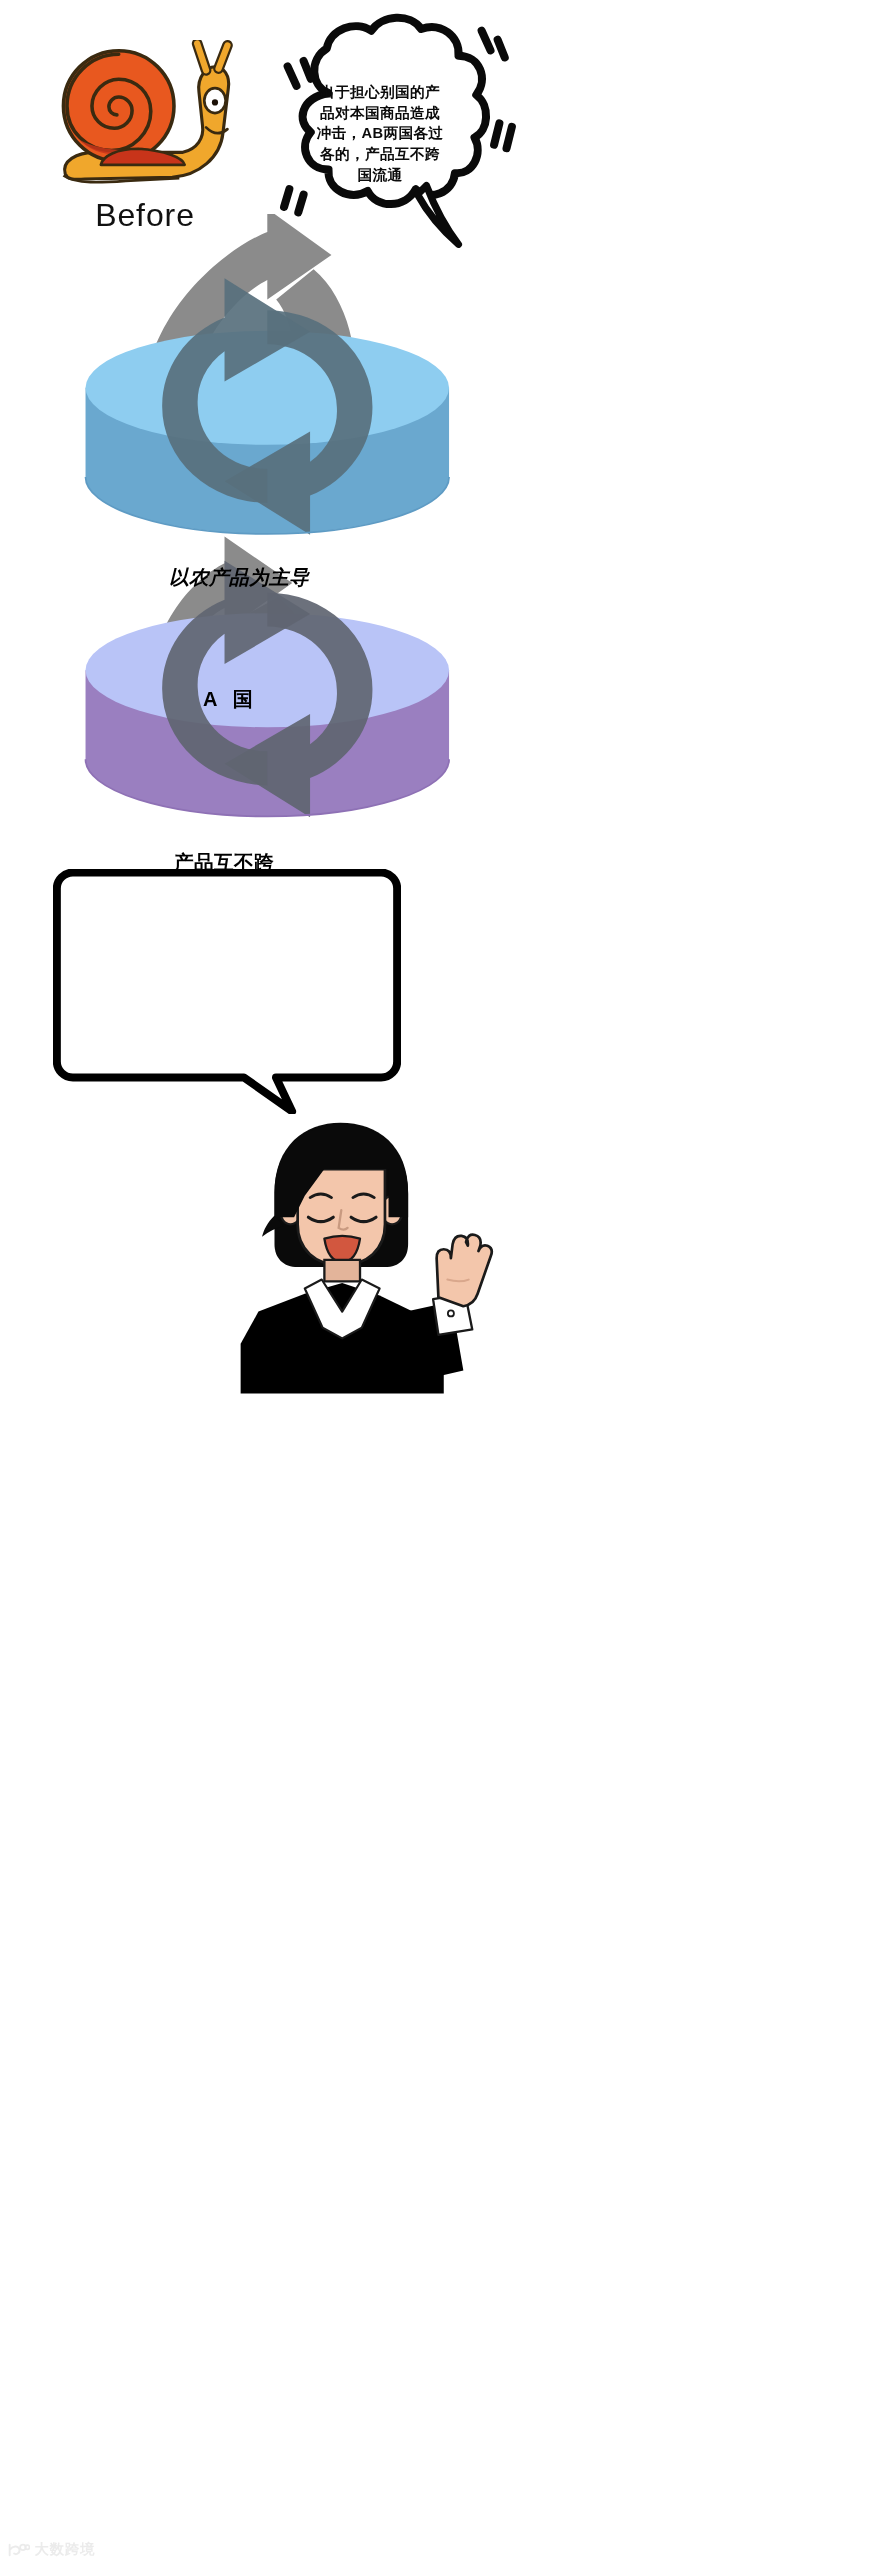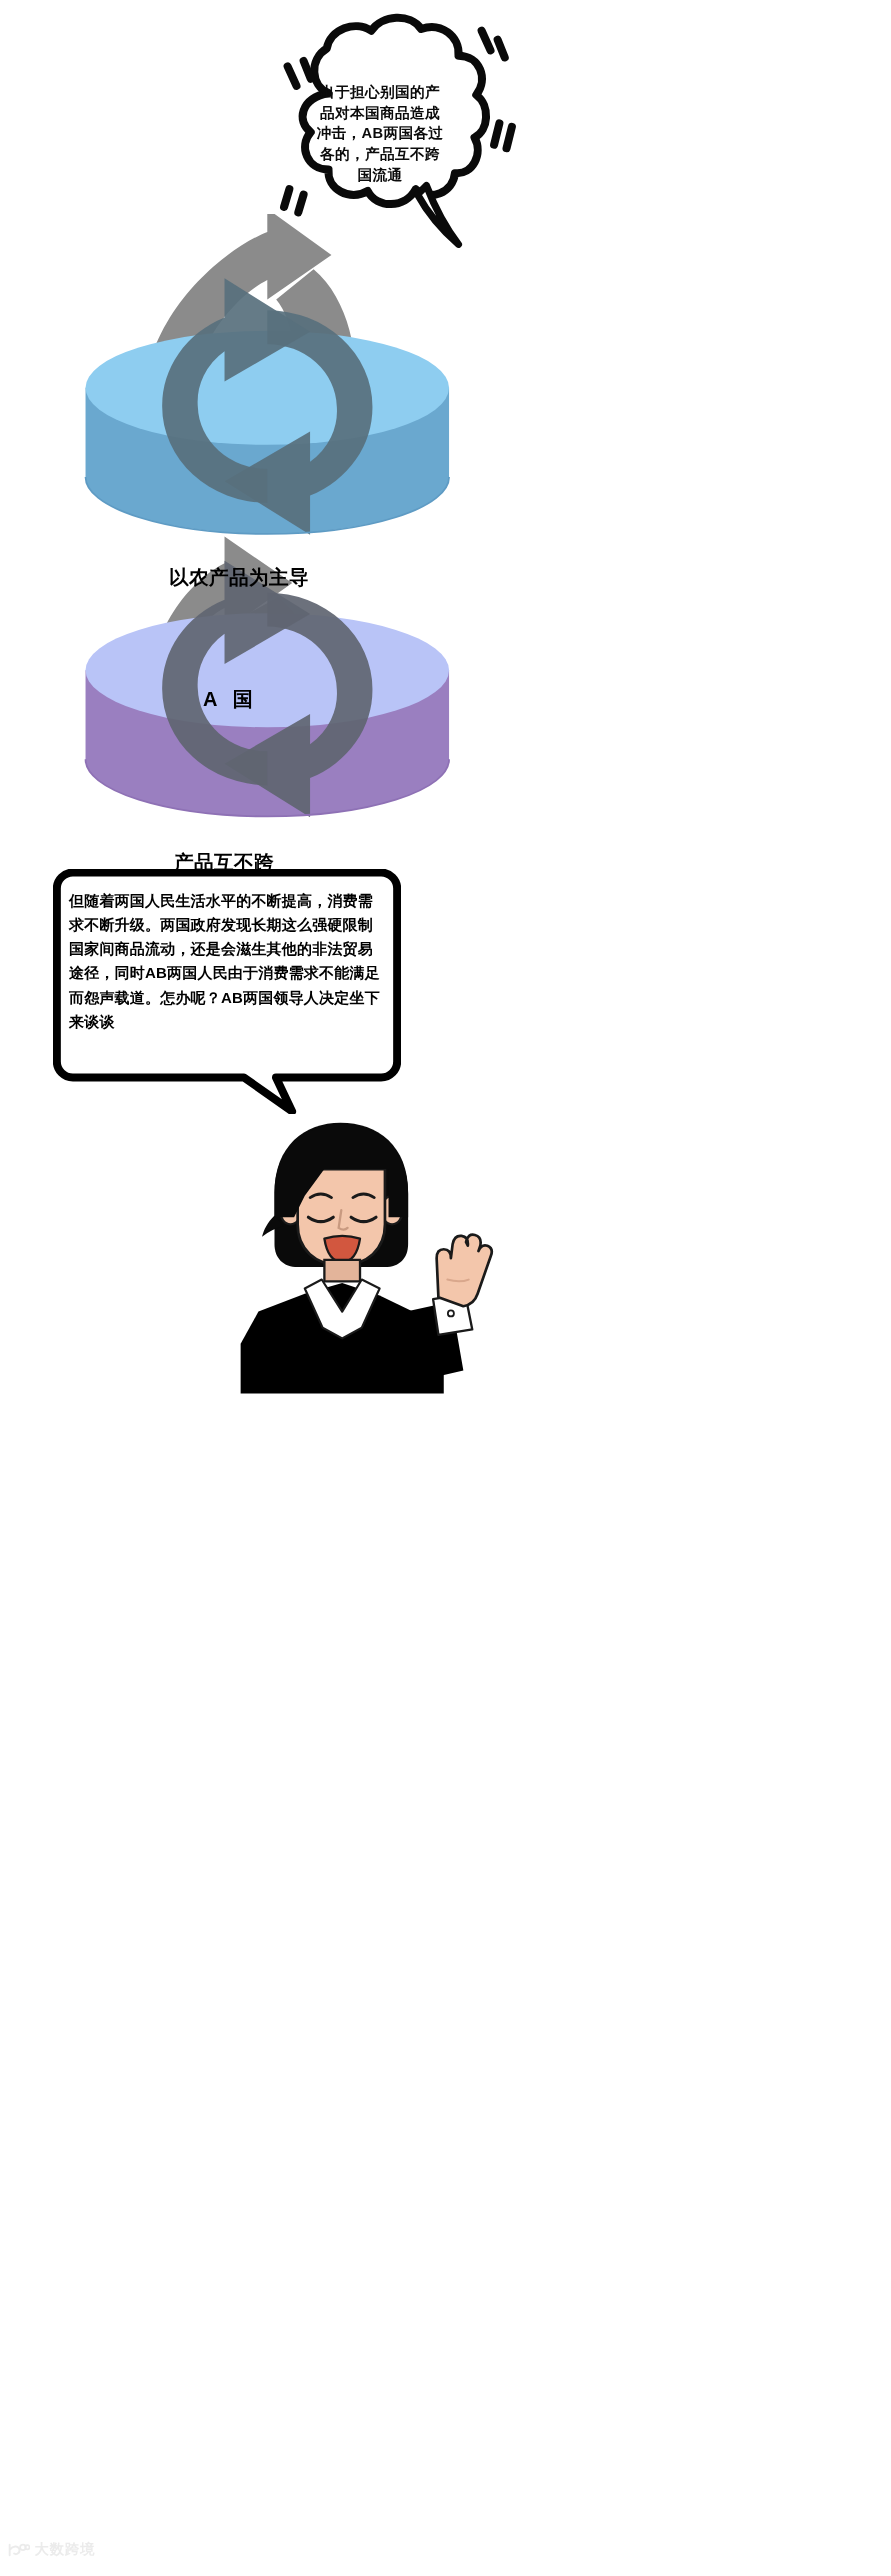--- a/index.html
+++ b/index.html
@@ -31,21 +31,21 @@
   }
 
   
   #diagram{position:absolute;left:0;top:214px;width:891px;height:606px;}
 
   .cyl-label-main{
     position:absolute;font-weight:bold;color:#000;
     font-family:"Liberation Sans","DejaVu Sans",sans-serif;
     letter-spacing:0.4px;white-space:nowrap;
   }
-  #label-a-main{left:169px;top:350px;font-size:19.6px;}
+  #label-a-main{left:169px;top:350px;font-size:19.6px;font-style:italic;}
   #label-a-country{left:203px;top:472px;font-size:20px;letter-spacing:5.3px;}
   #label-b-main{left:174px;top:635px;font-size:19.6px;}
   #label-b-country{left:203px;top:753px;font-size:18px;letter-spacing:5.3px;}
 
   
   #talk-bubble{position:absolute;left:53px;top:869px;width:348px;height:241px;}
   #talk-svg{position:absolute;left:0;top:0;}
   #talk-text{
     position:absolute;left:16px;top:19.6px;width:314px;
     font-weight:bold;font-size:15px;line-height:1.62;color:#000;
@@ -64,20 +64,53 @@
   #watermark-text{
     font-size:14.3px;color:#e8e8e8;font-weight:bold;letter-spacing:0.9px;
     font-family:"Liberation Sans","DejaVu Sans",sans-serif;
   }
 </style>
 </head>
 <body>
 
 <div class="stage">
 
+  <div id="snail-block">
+    <svg id="snail-svg" width="192" height="156" viewBox="0 0 215 175">
+
+      <path d="M18 150 C14 136 30 126 52 126 L150 126 C166 122 174 110 172 96
+               L168 58 C166 42 176 30 186 30 C196 30 203 40 201 54
+               L195 104 C192 132 168 152 138 154 L40 156 C26 157 20 156 18 150 Z" fill="#f0a72c" stroke="#3a2a10" stroke-width="3.5" stroke-linejoin="round"></path>
+
+      <path d="M16 152 C30 162 60 160 86 158 L146 155" fill="none" stroke="#3a2a10" stroke-width="3"></path>
+
+      <path d="M176 34 L166 4" stroke="#3a2a10" stroke-width="12" stroke-linecap="round"></path>
+      <path d="M176 34 L166 4" stroke="#f0a72c" stroke-width="7" stroke-linecap="round"></path>
+
+      <path d="M190 32 L200 6" stroke="#3a2a10" stroke-width="12" stroke-linecap="round"></path>
+      <path d="M190 32 L200 6" stroke="#f0a72c" stroke-width="7" stroke-linecap="round"></path>
+
+      <ellipse cx="186" cy="68" rx="12" ry="14" fill="#fff" stroke="#3a2a10" stroke-width="3"></ellipse>
+      <circle cx="186" cy="70" r="3.5" fill="#1b1006"></circle>
+
+      <path d="M176 98 q12 12 24 2" fill="none" stroke="#3a2a10" stroke-width="3" stroke-linecap="round"></path>
+
+      <circle cx="78" cy="74" r="62" fill="#e8581f" stroke="#3a2a10" stroke-width="4"></circle>
+
+      <path d="M78 16 C46 16 20 42 20 74 C20 102 42 124 70 124
+               C94 124 114 104 114 80 C114 60 98 44 78 44
+               C62 44 48 58 48 74 C48 88 59 99 73 99
+               C84 99 93 90 93 79 C93 71 86 64 78 64
+               C72 64 67 69 67 75 C67 80 71 84 76 84" fill="none" stroke="#3a2a10" stroke-width="4" stroke-linecap="round"></path>
+
+      <path d="M34 112 C50 130 84 134 106 120 C88 126 56 124 34 112 Z" fill="#c8341a" opacity=".85"></path>
+      <path d="M100 122 C130 124 150 132 152 140 L58 140 C60 130 76 122 100 122 Z" fill="#c8341a" stroke="#3a2a10" stroke-width="3" stroke-linejoin="round"></path>
+    </svg>
+    <div id="before-label">Before</div>
+  </div>
 
   <div id="cloud-bubble">
     <svg id="cloud-svg" width="267" height="254" viewBox="0 0 300 285">
       <path d="M86 92
                C66 84 64 54 84 42
                C88 20 116 10 134 22
                C146 4 178 2 190 20
                C212 12 234 28 232 50
                C256 50 266 76 252 94
                C268 106 266 134 250 142
@@ -175,21 +208,20 @@
     <div class="cyl-label-main" id="label-b-main">产品互不跨</div>
     <div class="cyl-label-main" id="label-b-country">B 国</div>
   </div>
 
   <div id="talk-bubble">
     <svg id="talk-svg" width="348" height="245" viewBox="0 0 390 275">
       <path d="M22 4 L368 4 A18 18 0 0 1 386 22 L386 216 A18 18 0 0 1 368 234
                L250 234 L268 272 L214 234 L22 234 A18 18 0 0 1 4 216
                L4 22 A18 18 0 0 1 22 4 Z" fill="#ffffff" stroke="#000000" stroke-width="9" stroke-linejoin="round"></path>
     </svg>
-    <div id="talk-text">但随着两国人民生活水平的不断提高，消费需求不断升级。两国政府发现长期这么强硬限制国家间商品流动，还是会滋生其他的非法贸易途径，同时AB两国人民由于消费需求不能满足而怨声载道。怎办呢？AB两国领导人决定坐下来谈谈</div>
   </div>
 
   <svg id="woman" width="294" height="299" viewBox="0 0 330 335">
 
     <path d="M78 92 C78 40 112 14 152 14 C194 14 228 40 228 92
              L228 150 C228 166 218 176 202 176 L104 176
              C88 176 78 166 78 150 Z" fill="#0a0a0a"></path>
 
     <ellipse cx="96" cy="112" rx="12" ry="16" fill="#f3c6ab" stroke="#1a1a1a" stroke-width="2.5"></ellipse>
     <ellipse cx="210" cy="112" rx="12" ry="16" fill="#f3c6ab" stroke="#1a1a1a" stroke-width="2.5"></ellipse>

